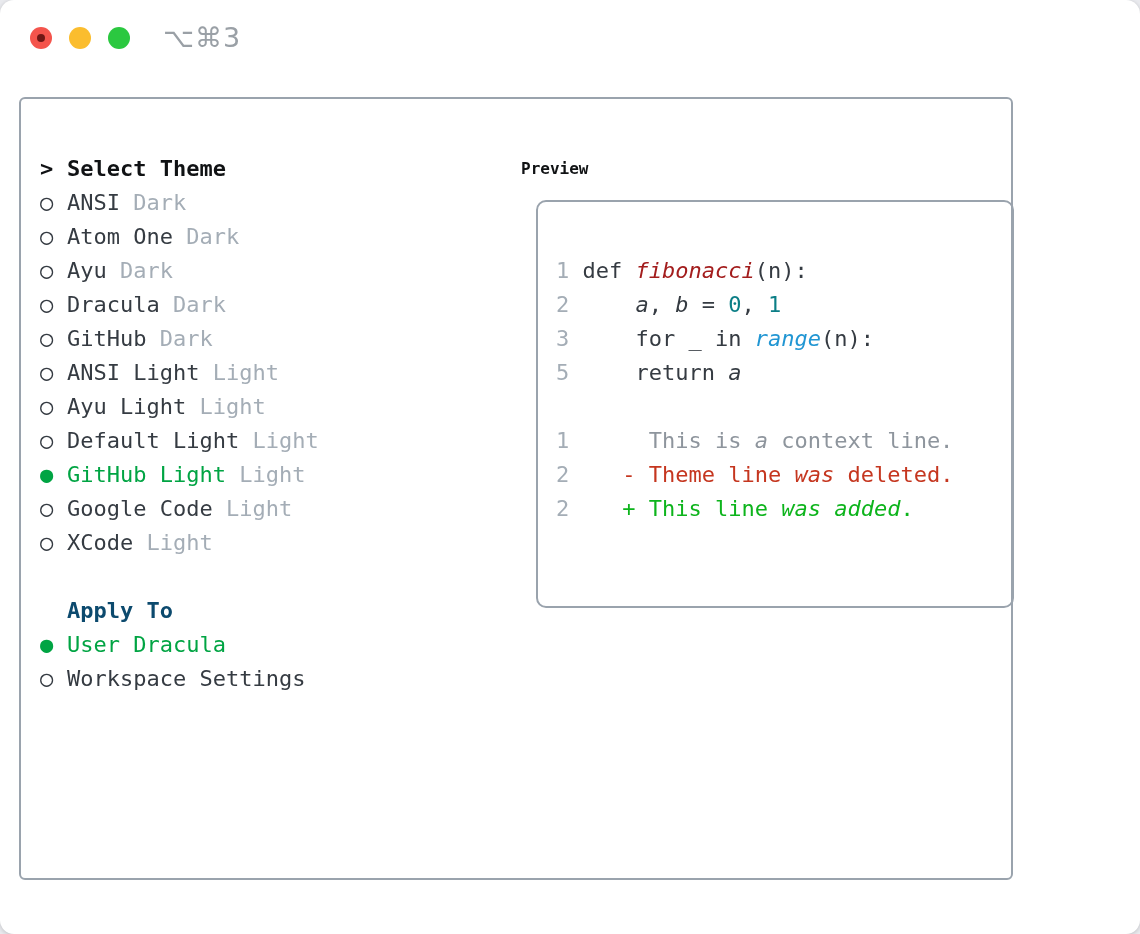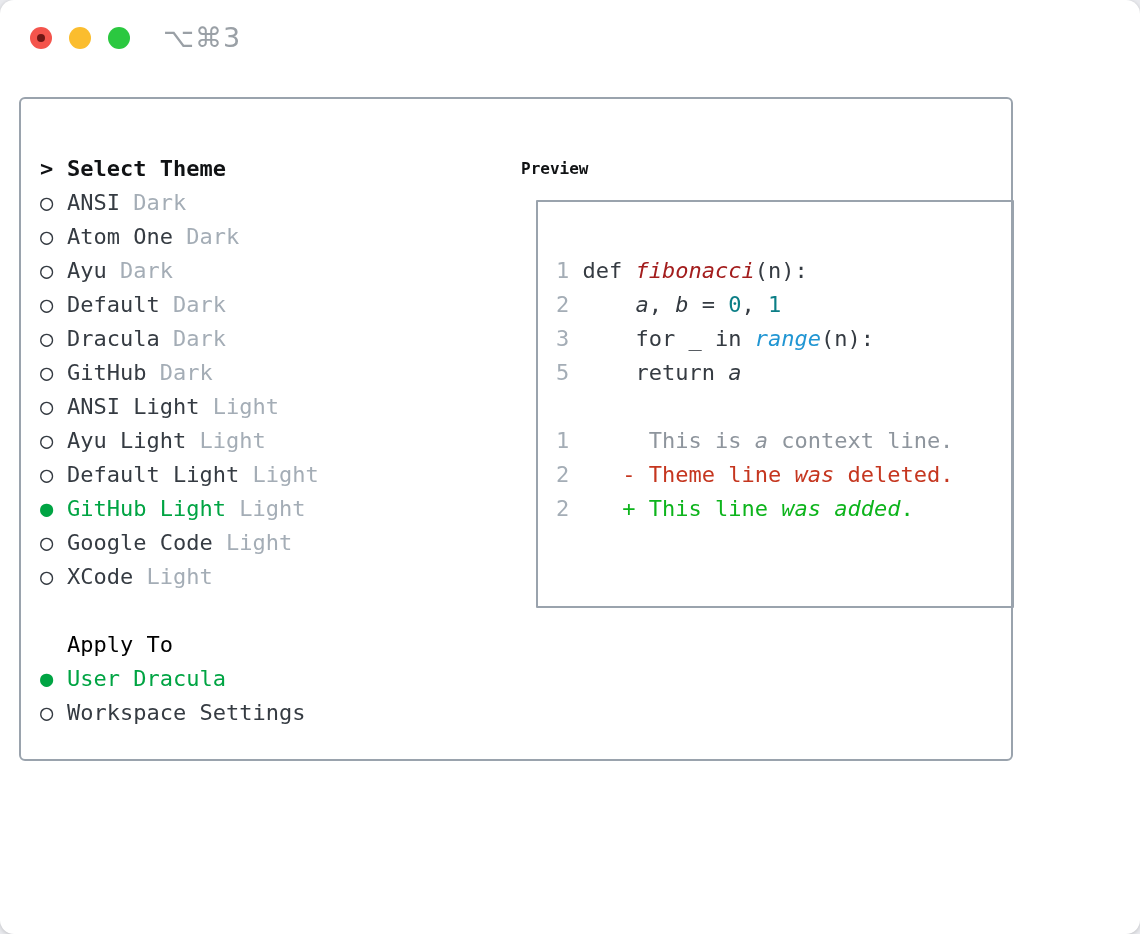--- a/index.html
+++ b/index.html
@@ -36,21 +36,21 @@
   .win-title{
     font-size:27px;
     color:var(--title-gray,#9aa0a6);
     margin-left:16px;
     letter-spacing:1px;
     font-family:"DejaVu Sans","DejaVu Sans Mono",sans-serif;
   }
   
   .panel{
     position:absolute;top:97px;left:19px;
-    width:994px;height:664px;
+    width:994px;height:783px;
     border:2px solid var(--border-gray,#9aa3ad);
     border-radius:6px;
     background:#fff;
     display:flex;
     padding:53px 0 0 19px;
   }
   .left-col{width:448px;flex:none;}
   .right-col{flex:none;width:500px;margin-left:7px;}
 
   .row{
@@ -59,39 +59,39 @@
     color:var(--code-dark,#353b42);
   }
   .mark{display:inline-block;width:27px;}
   .hdr{font-weight:bold;color:#101214;}
   .hdr .mark{color:#101214;}
   .radio{color:var(--code-dark,#353b42);}
   .radio.sel{color:var(--accent-green,#00a443);}
   .tname{color:var(--code-dark,#353b42);}
   .tname.sel{color:var(--accent-green,#00a443);}
   .tvariant{color:var(--muted-gray,#a4adb6);}
-  .apply-hdr{margin-top:34px;font-weight:normal;color:#000000;}
+  .apply-hdr{margin-top:34px;font-weight:bold;color:#0c4a6e;}
   .hint{
     margin-top:34px;
     width:438px;
     font-size:22px;line-height:34px;
     color:var(--muted-gray,#a4adb6);
     white-space:normal;
   }
   
   .preview-title{
     font-size:16px;line-height:34px;height:34px;
     font-weight:bold;color:#101214;
     margin-left:26px;
   }
   .preview-box{
     margin-top:14px;margin-left:41px;
     width:478px;height:408px;
     border:2px solid var(--border-gray,#9aa3ad);
-    border-radius:1px;
+    border-radius:10px;
     padding:52px 0 0 18px;
   }
   .pline{
     white-space:pre;
     font-size:22px;line-height:34px;height:34px;
   }
   .seg-ln{color:var(--line-num-gray,#a4adb6);}
   .seg-d{color:var(--code-dark,#353b42);}
   .seg-fn{color:var(--function-red,#a31d1d);font-style:italic;}
   .seg-id{color:var(--code-dark,#353b42);font-style:italic;}
@@ -120,21 +120,20 @@
 
   <div class="panel">
 
     <div class="left-col">
       <div class="row hdr"><span class="mark">&gt;</span><span>Select Theme</span></div>
 
       <div id="theme-list">
           <div class="row"><span class="mark radio">○</span><span class="tname">ANSI</span><span class="tvariant"> Dark</span></div>
           <div class="row"><span class="mark radio">○</span><span class="tname">Atom One</span><span class="tvariant"> Dark</span></div>
           <div class="row"><span class="mark radio">○</span><span class="tname">Ayu</span><span class="tvariant"> Dark</span></div>
-          <div class="row"><span class="mark radio">○</span><span class="tname">Default</span><span class="tvariant"> Dark</span></div>
           <div class="row"><span class="mark radio">○</span><span class="tname">Dracula</span><span class="tvariant"> Dark</span></div>
           <div class="row"><span class="mark radio">○</span><span class="tname">GitHub</span><span class="tvariant"> Dark</span></div>
           <div class="row"><span class="mark radio">○</span><span class="tname">ANSI Light</span><span class="tvariant"> Light</span></div>
           <div class="row"><span class="mark radio">○</span><span class="tname">Ayu Light</span><span class="tvariant"> Light</span></div>
           <div class="row"><span class="mark radio">○</span><span class="tname">Default Light</span><span class="tvariant"> Light</span></div>
           <div class="row"><span class="mark radio sel">●</span><span class="tname sel">GitHub Light</span><span class="tvariant"> Light</span></div>
           <div class="row"><span class="mark radio">○</span><span class="tname">Google Code</span><span class="tvariant"> Light</span></div>
           <div class="row"><span class="mark radio">○</span><span class="tname">XCode</span><span class="tvariant"> Light</span></div>
         </div>
 

